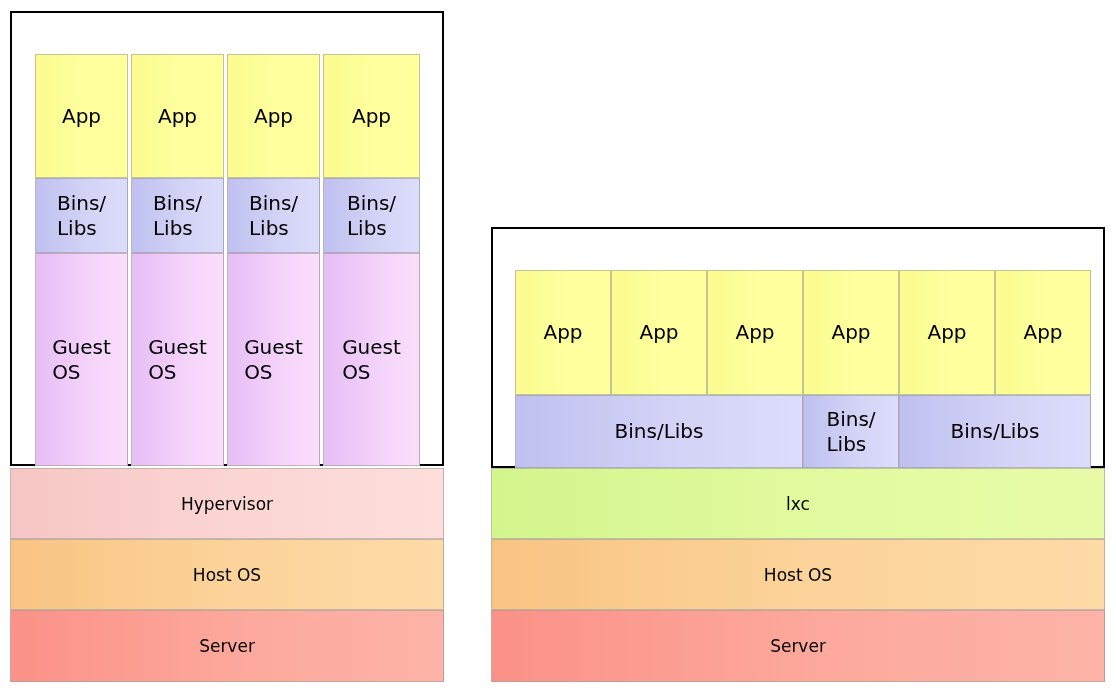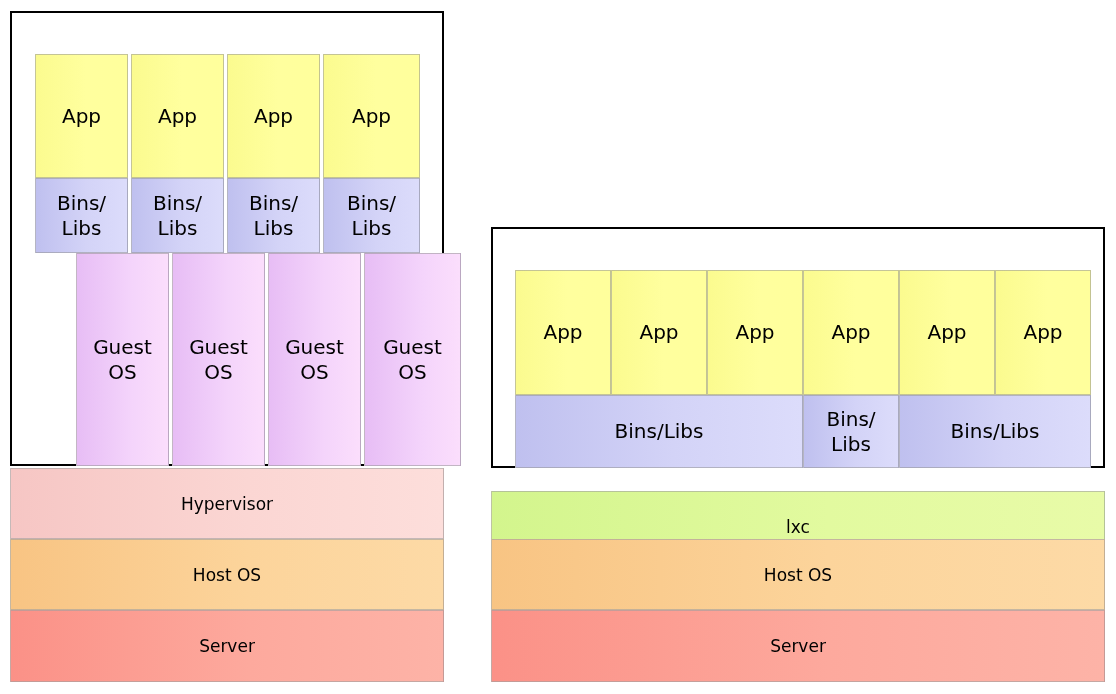--- a/index.html
+++ b/index.html
@@ -43,30 +43,29 @@
   }
 
   
   .blk {
     position: absolute;
     box-sizing: border-box;
     border: 1px solid rgba(150,150,150,0.55);
     display: flex;
     align-items: center;
     justify-content: center;
-    text-align: center;
     font-size: 20px;
     line-height: 25px;
     color: #000000;
     white-space: pre-line;
   }
 
   .c-app  { background: linear-gradient(90deg,#fbfb8f 0%, #ffff9e 55%, #ffff9c 100%); }
   .c-bins { background: linear-gradient(90deg,#bfc0ef 0%, #d3d3f7 55%, #dcdcfb 100%); }
-  .c-guest{ background: linear-gradient(90deg,#e7bdf5 0%, #f4d4fb 60%, #fbdefc 100%); margin-left: 41px; }
+  .c-guest{ background: linear-gradient(90deg,#e7bdf5 0%, #f4d4fb 60%, #fbdefc 100%); }
   .c-hyp  { background: linear-gradient(90deg,#f6c6c4 0%, #fbd6d3 55%, #fddedb 100%); }
   .c-lxc  { background: linear-gradient(90deg,#d3f58d 0%, #e2fa9f 55%, #e8fba8 100%); }
   .c-host { background: linear-gradient(90deg,#f8c483 0%, #fcd49b 55%, #fddaa6 100%); text-align: right; }
   .c-srv  { background: linear-gradient(90deg,#fb9187 0%, #fda99d 55%, #fdb3a7 100%); }
 
   .bar {
     position: absolute;
     box-sizing: border-box;
     border: 1px solid rgba(160,160,160,0.6);
     display: flex;
@@ -119,17 +118,17 @@
   <div class="blk c-app" style="left:707px; top:270px; width:96px; height:125px;">App</div>
   <div class="blk c-app" style="left:803px; top:270px; width:96px; height:125px;">App</div>
   <div class="blk c-app" style="left:899px; top:270px; width:96px; height:125px;">App</div>
   <div class="blk c-app" style="left:995px; top:270px; width:96px; height:125px;">App</div>
 
   <div class="blk c-bins" style="left:515px; top:395px; width:288px; height:73px;">Bins/Libs</div>
   <div class="blk c-bins" style="left:803px; top:395px; width:96px; height:73px;">Bins/
 Libs</div>
   <div class="blk c-bins" style="left:899px; top:395px; width:192px; height:73px;">Bins/Libs</div>
 
-  <div class="bar c-lxc" style="left:491px; top:491px; width:614px; height:71px;">lxc</div>
+  <div class="bar c-lxc" style="left:491px; top:468px; width:614px; height:71px;">lxc</div>
   <div class="bar c-host" style="left:491px; top:539px; width:614px; height:71px;">Host OS</div>
   <div class="bar c-srv" style="left:491px; top:610px; width:614px; height:72px;">Server</div>
 
 </div>
 
 </body></html>

